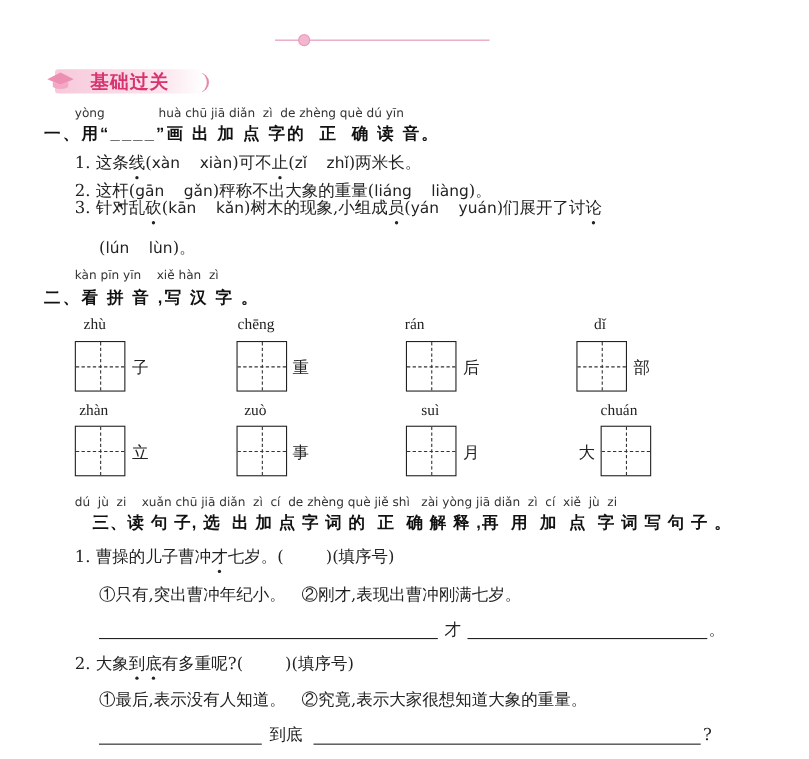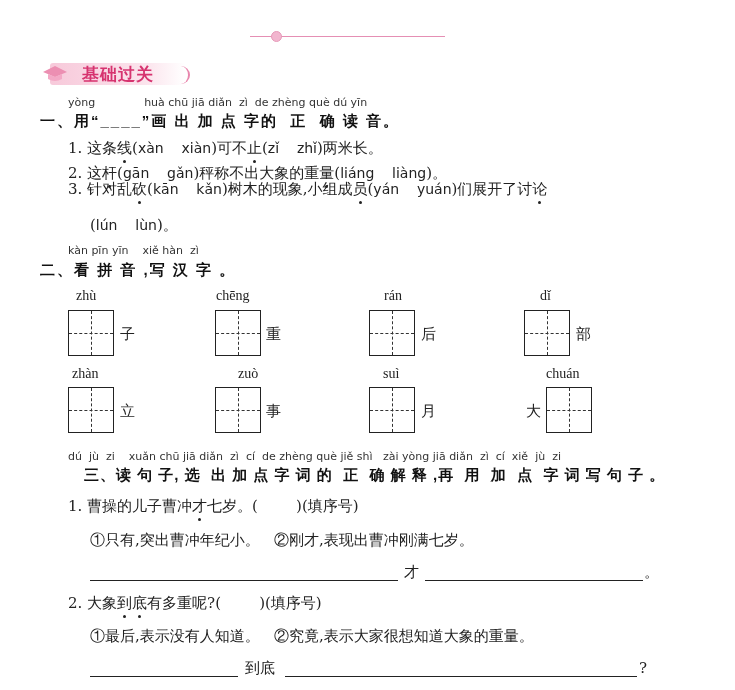--- a/index.html
+++ b/index.html
@@ -77,21 +77,21 @@
 </div>
 <div class="char-cell">
   <div class="cell-py" style="left:216px; top:288px;">chēng</div>
   <div class="tian" style="left:215px; top:310px;">
       <div class="h"></div>
       <div class="v"></div>
     </div>
   <div class="cell-char" style="left:266px; top:325px;">重</div>
 </div>
 <div class="char-cell">
-  <div class="cell-py" style="left:384px; top:288px;text-align:center;">rán</div>
+  <div class="cell-py" style="left:368px; top:288px;text-align:center;">rán</div>
   <div class="tian" style="left:369px; top:310px;">
       <div class="h"></div>
       <div class="v"></div>
     </div>
   <div class="cell-char" style="left:421px; top:325px;">后</div>
 </div>
 <div class="char-cell">
   <div class="cell-py" style="left:540px; top:288px;">dǐ</div>
   <div class="tian" style="left:524px; top:310px;">
       <div class="h"></div>
@@ -102,21 +102,21 @@
 
 <div class="char-cell">
   <div class="cell-py" style="left:72px; top:366px;">zhàn</div>
   <div class="tian" style="left:68px; top:387px;">
       <div class="h"></div>
       <div class="v"></div>
     </div>
   <div class="cell-char" style="left:120px; top:402px;">立</div>
 </div>
 <div class="char-cell">
-  <div class="cell-py" style="left:222px; top:366px;margin-left:16px;">zuò</div>
+  <div class="cell-py" style="left:222px; top:366px;">zuò</div>
   <div class="tian" style="left:215px; top:387px;">
       <div class="h"></div>
       <div class="v"></div>
     </div>
   <div class="cell-char" style="left:266px; top:402px;">事</div>
 </div>
 <div class="char-cell">
   <div class="cell-py" style="left:383px; top:366px;">suì</div>
   <div class="tian" style="left:369px; top:387px;">
       <div class="h"></div>

